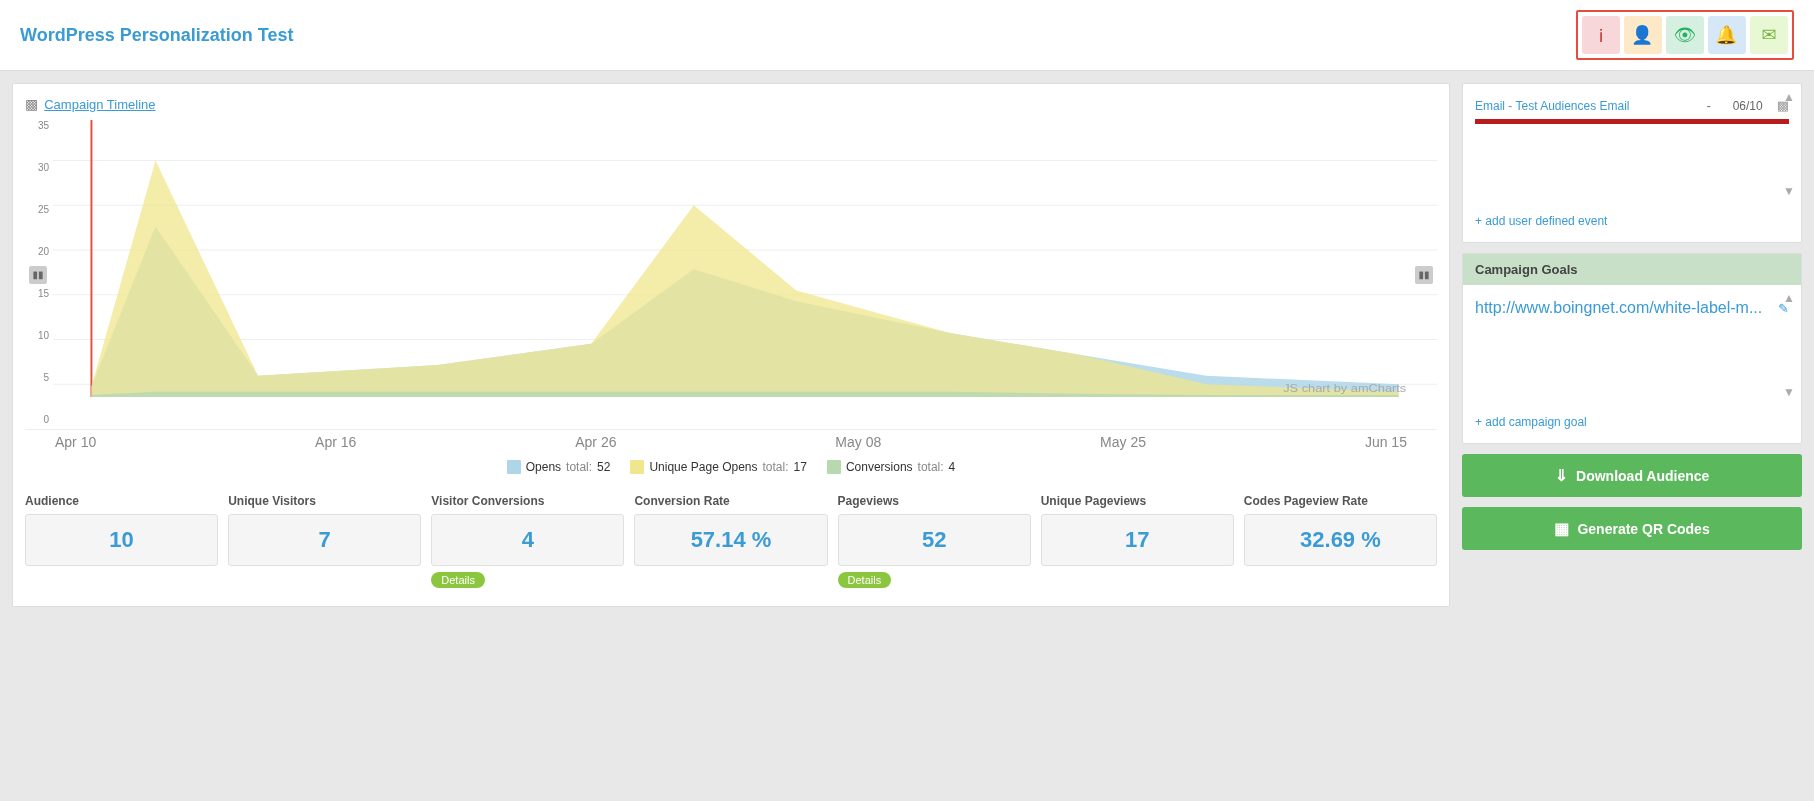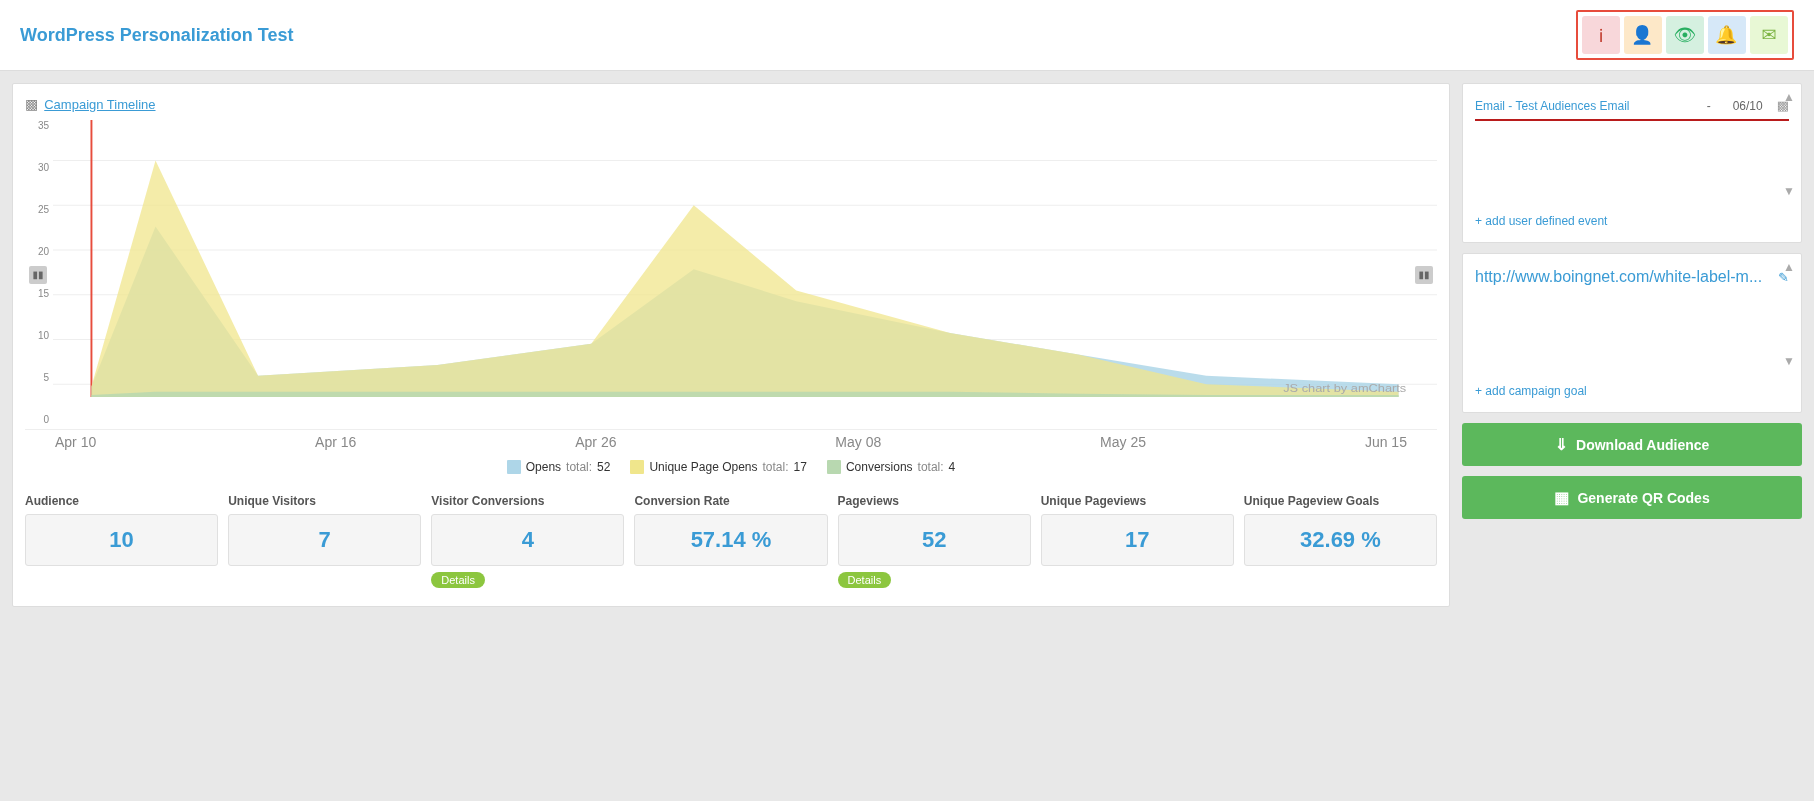--- a/index.html
+++ b/index.html
@@ -167,21 +167,21 @@
     .panel-card-body {
       padding: 8px 12px;
       min-height: 80px;
       position: relative;
     }
     .event-item {
       display: flex;
       align-items: flex-end;
       justify-content: space-between;
       padding: 6px 0;
-      border-bottom: 2px solid #b91c1c;
+      border-bottom: 5px solid #b91c1c;
     }
     .event-name { color: #3a9bd5; font-size: 12px; cursor: pointer; }
     .event-date { font-size: 12px; color: #666; margin: 0 8px; }
     .event-chart-icon { color: #999; font-size: 13px; }
     .add-link {
       color: #3a9bd5;
       font-size: 12px;
       cursor: pointer;
       display: flex;
       align-items: center;
@@ -366,21 +366,21 @@
         <button class="stat-details-btn">Details</button>
       </div>
 
       <div class="stat-item">
         <span class="stat-label">Unique Pageviews</span>
         <div class="stat-value-box">17</div>
         <div class="stat-spacer"></div>
       </div>
 
       <div class="stat-item">
-        <span class="stat-label">Unique Pageview Goals</span>
+        <span class="stat-label">Codes Pageview Rate</span>
         <div class="stat-value-box">32.69 %</div>
         <div class="stat-spacer"></div>
       </div>
 
     </div>
   </div>
 
   <div class="right-panel">
 
     <div class="panel-card">
@@ -395,20 +395,21 @@
           </span>
         </div>
         <span class="scroll-indicator" style="top:auto; bottom:6px;">▼</span>
       </div>
       <div style="padding: 4px 12px 8px 12px;">
         <span class="add-link">+ add user defined event</span>
       </div>
     </div>
 
     <div class="panel-card">
+      <div class="panel-card-header">Campaign Goals</div>
       <div class="panel-card-body" style="min-height:120px;">
         <span class="scroll-indicator">▲</span>
         <div class="goal-item">
           <span class="goal-url">http://www.boingnet.com/white-label-m...</span>
           <span class="goal-edit-icon">✎</span>
         </div>
         <span class="scroll-indicator" style="top:auto; bottom:6px;">▼</span>
       </div>
       <div style="padding: 4px 12px 8px 12px;">
         <span class="add-link">+ add campaign goal</span>

